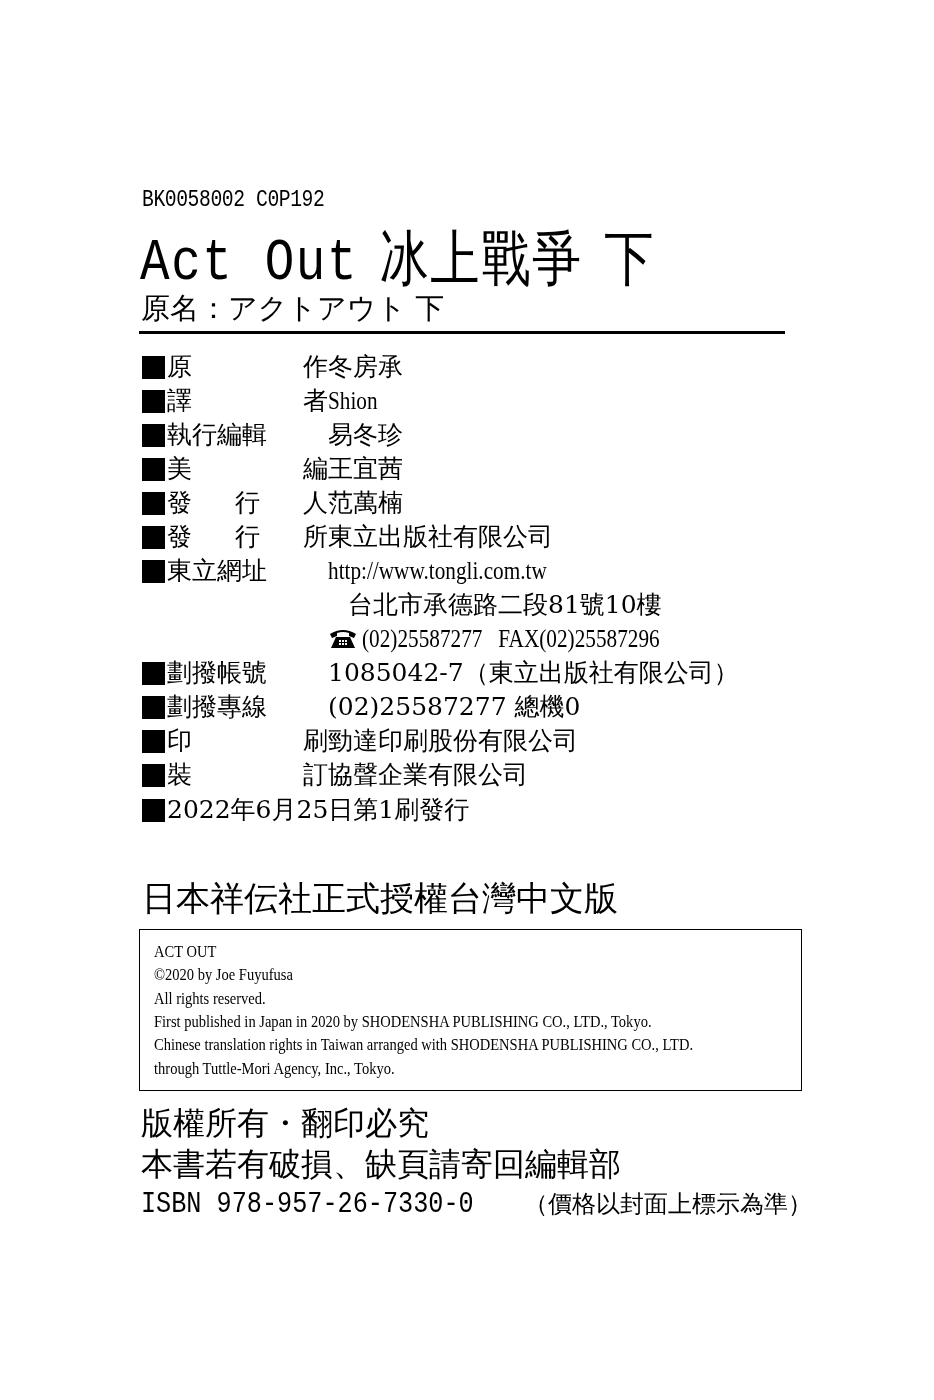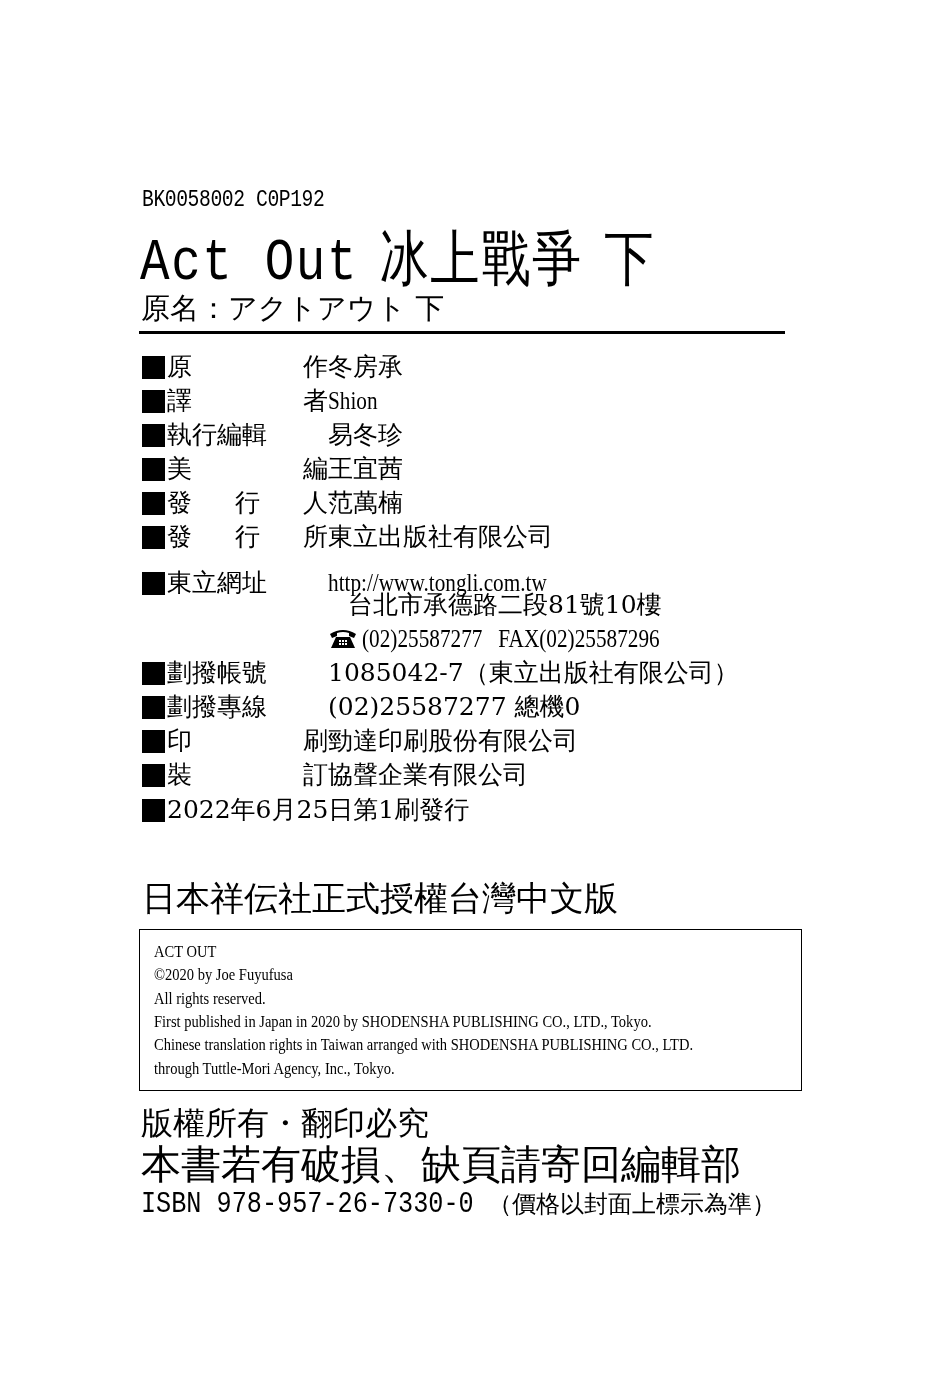--- a/index.html
+++ b/index.html
@@ -21,23 +21,23 @@
   .lbl { width: 161px; display: flex; justify-content: space-between; flex: none; }
   .lbl.wide { justify-content: flex-start; }
   .val { position: absolute; left: 186px; white-space: nowrap; }
   .val.latin { transform: scaleX(0.85); transform-origin: left center; }
   .cont { position: absolute; left: 328px; font-size: 25px; line-height: 34px; white-space: nowrap; }
   .phone-icon { display: inline-block; width: 30px; height: 22px; vertical-align: -2px; margin-right: 4px; }
   .license-head { left: 142px; top: 876px; font-size: 34px; line-height: 44px; font-family: Liberation Sans, sans-serif; }
   .box { position: absolute; left: 139px; top: 929px; width: 663px; height: 162px; border: 1.5px solid #000; box-sizing: border-box; }
   .box .line { position: absolute; left: 14px; font-size: 16.5px; line-height: 23px; transform: scaleX(0.88); transform-origin: left center; white-space: nowrap; }
   .bottom1 { left: 141px; top: 1102px; font-size: 32px; line-height: 42px; text-align: right; }
-  .bottom2 { left: 141px; top: 1143px; font-size: 40px; line-height: 42px; }
+  .bottom2 { left: 141px; top: 1143px; font-size: 32px; line-height: 42px; }
   .isbn { left: 141px; top: 1186px; font-size: 30px; line-height: 36px; transform: scaleX(0.84); transform-origin: left top; }
-  .price { left: 488px; top: 1188px; font-size: 24px; line-height: 32px; }
+  .price { left: 524px; top: 1188px; font-size: 24px; line-height: 32px; }
 </style>
 </head>
 <body>
 
 <div class="abs mono code">BK0058002 C0P192</div>
 
 <div class="abs title">
   <span class="mono">Act Out</span><span class="gap"></span><span>冰上戰爭</span><span class="gap"></span><span>下</span>
 </div>
 
@@ -87,21 +87,21 @@
     </div>
     <div class="row" style="top: 170px;">
       <span class="bullet"></span>
       <span class="lbl">
         <span>發</span>
         <span>行</span>
         <span>所</span>
       </span>
       <span class="val">東立出版社有限公司</span>
     </div>
-    <div class="row" style="top: 216px;">
+    <div class="row" style="top: 204px;">
       <span class="bullet"></span>
       <span class="lbl wide">
         <span>東立網址</span>
       </span>
       <span class="val latin serif">http://www.tongli.com.tw</span>
     </div>
     <div class="row" style="top: 306px;">
       <span class="bullet"></span>
       <span class="lbl wide">
         <span>劃撥帳號</span>

